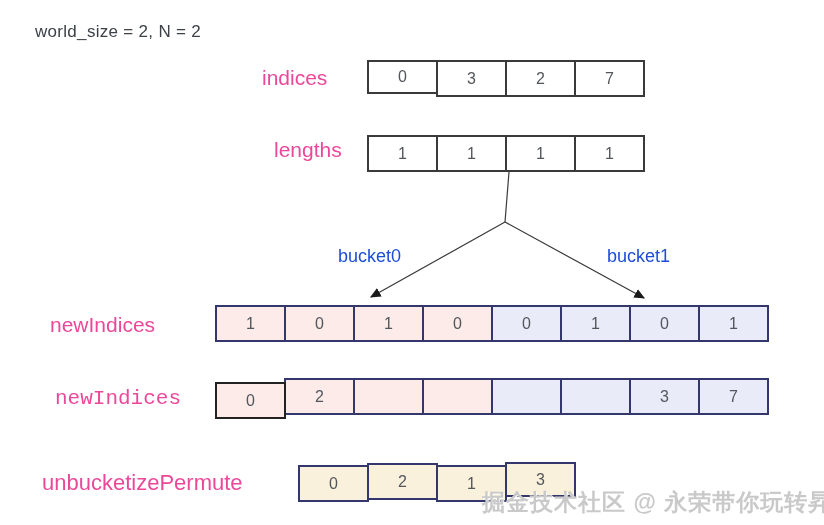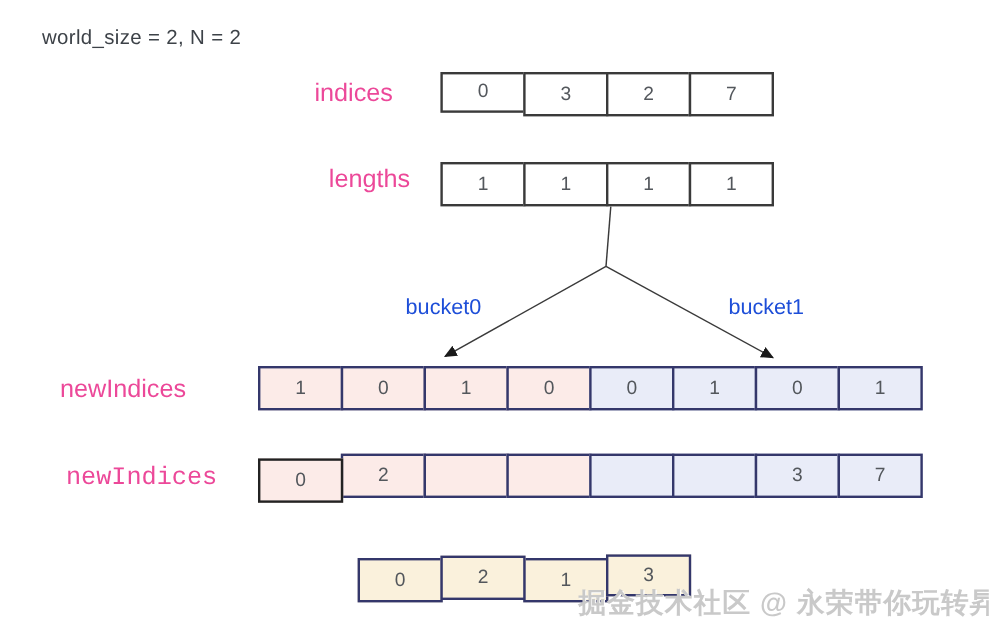--- a/index.html
+++ b/index.html
@@ -131,20 +131,21 @@
       <div class="cell" style="background: rgb(252, 235, 232);">0</div>
       <div class="cell" style="background: rgb(252, 235, 232);">2</div>
       <div class="cell" style="background: rgb(252, 235, 232);"></div>
       <div class="cell" style="background: rgb(252, 235, 232);"></div>
       <div class="cell" style="background: rgb(233, 236, 248);"></div>
       <div class="cell" style="background: rgb(233, 236, 248);"></div>
       <div class="cell" style="background: rgb(233, 236, 248);">3</div>
       <div class="cell" style="background: rgb(233, 236, 248);">7</div>
     </div>
 
+  <div class="abs row-label lbl-unbucket">unbucketizePermute</div>
   <div class="abs array arr-color arr-unbucket">
       <div class="cell" style="background: rgb(250, 241, 220);">0</div>
       <div class="cell" style="background: rgb(250, 241, 220);">2</div>
       <div class="cell" style="background: rgb(250, 241, 220);">1</div>
       <div class="cell" style="background: rgb(250, 241, 220);">3</div>
     </div>
 
   <div class="abs watermark">掘金技术社区 @ 永荣带你玩转昇腾</div>
 
 </div>

